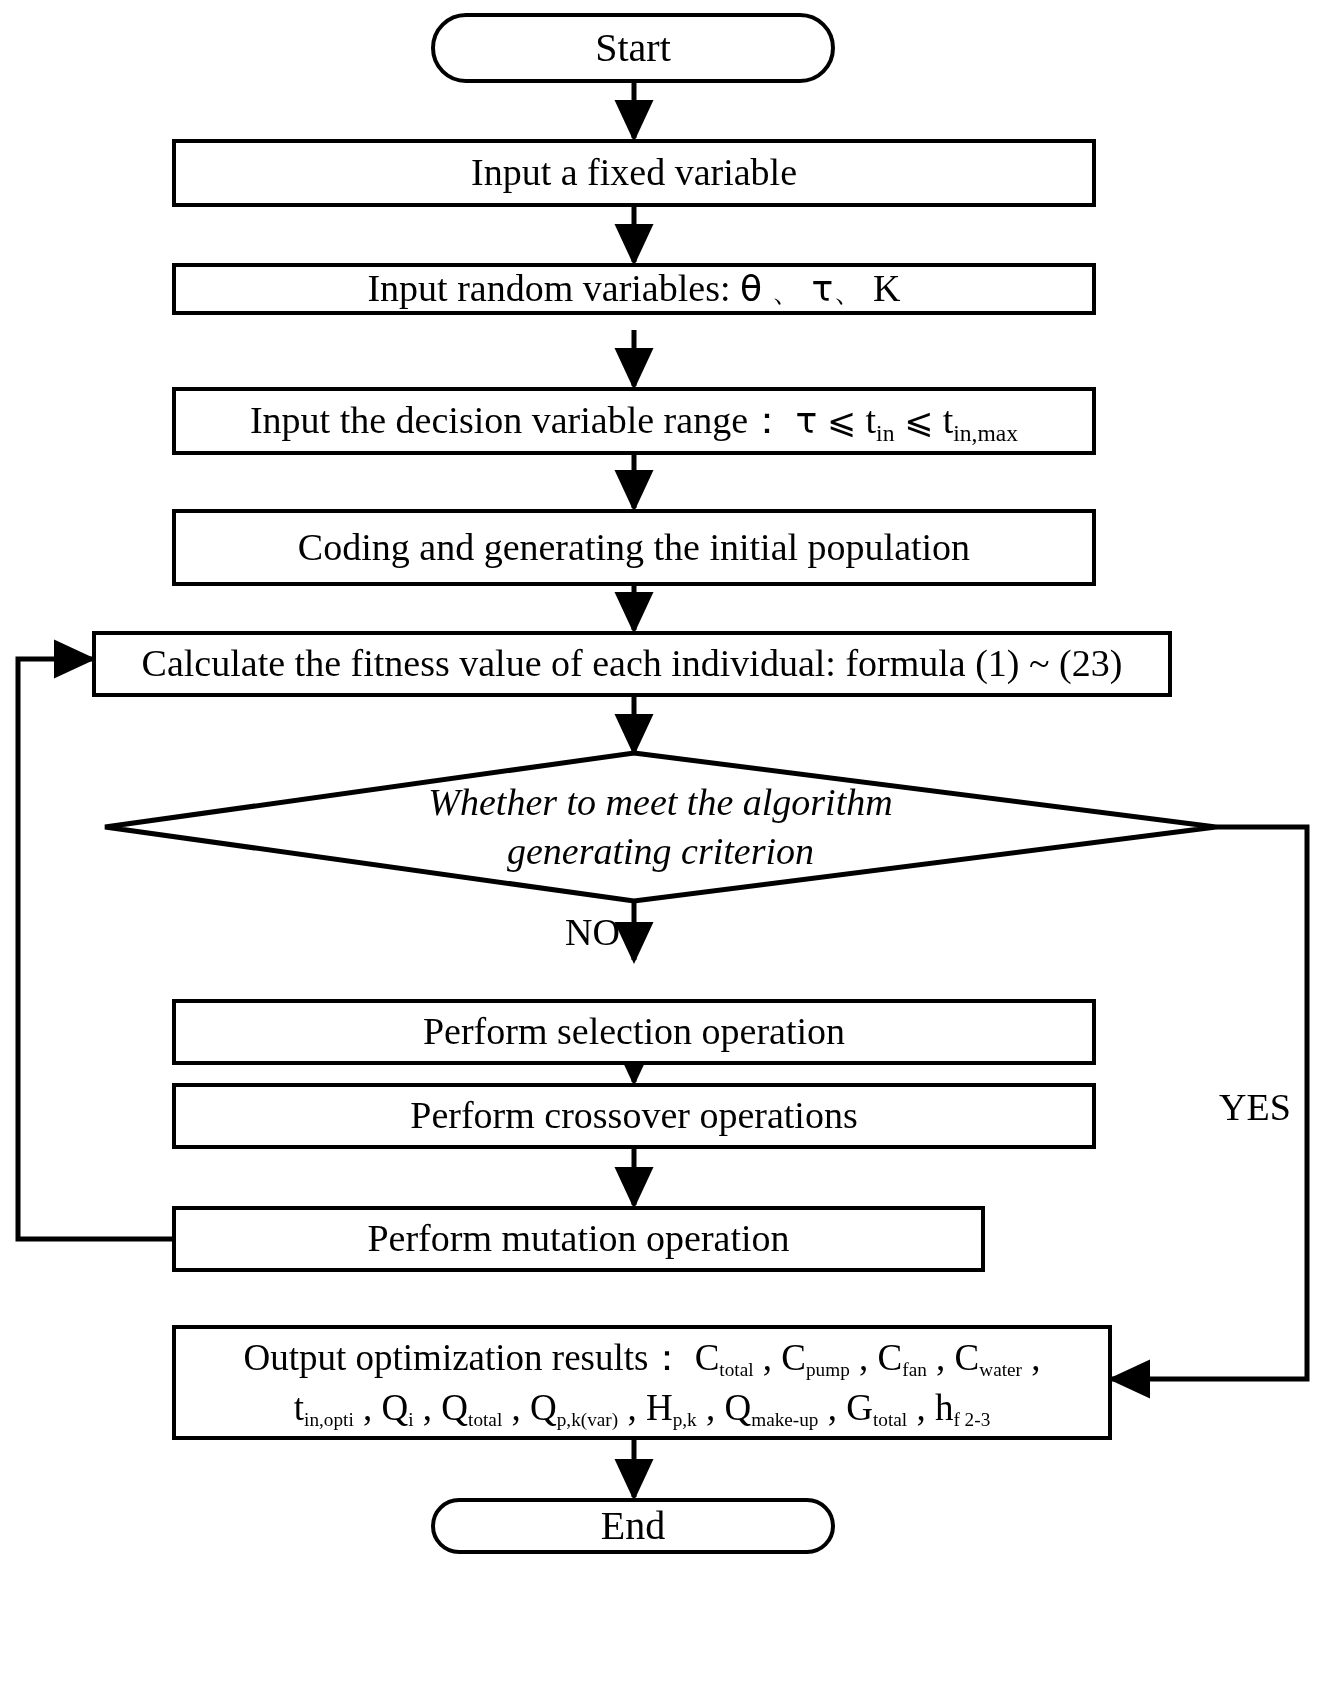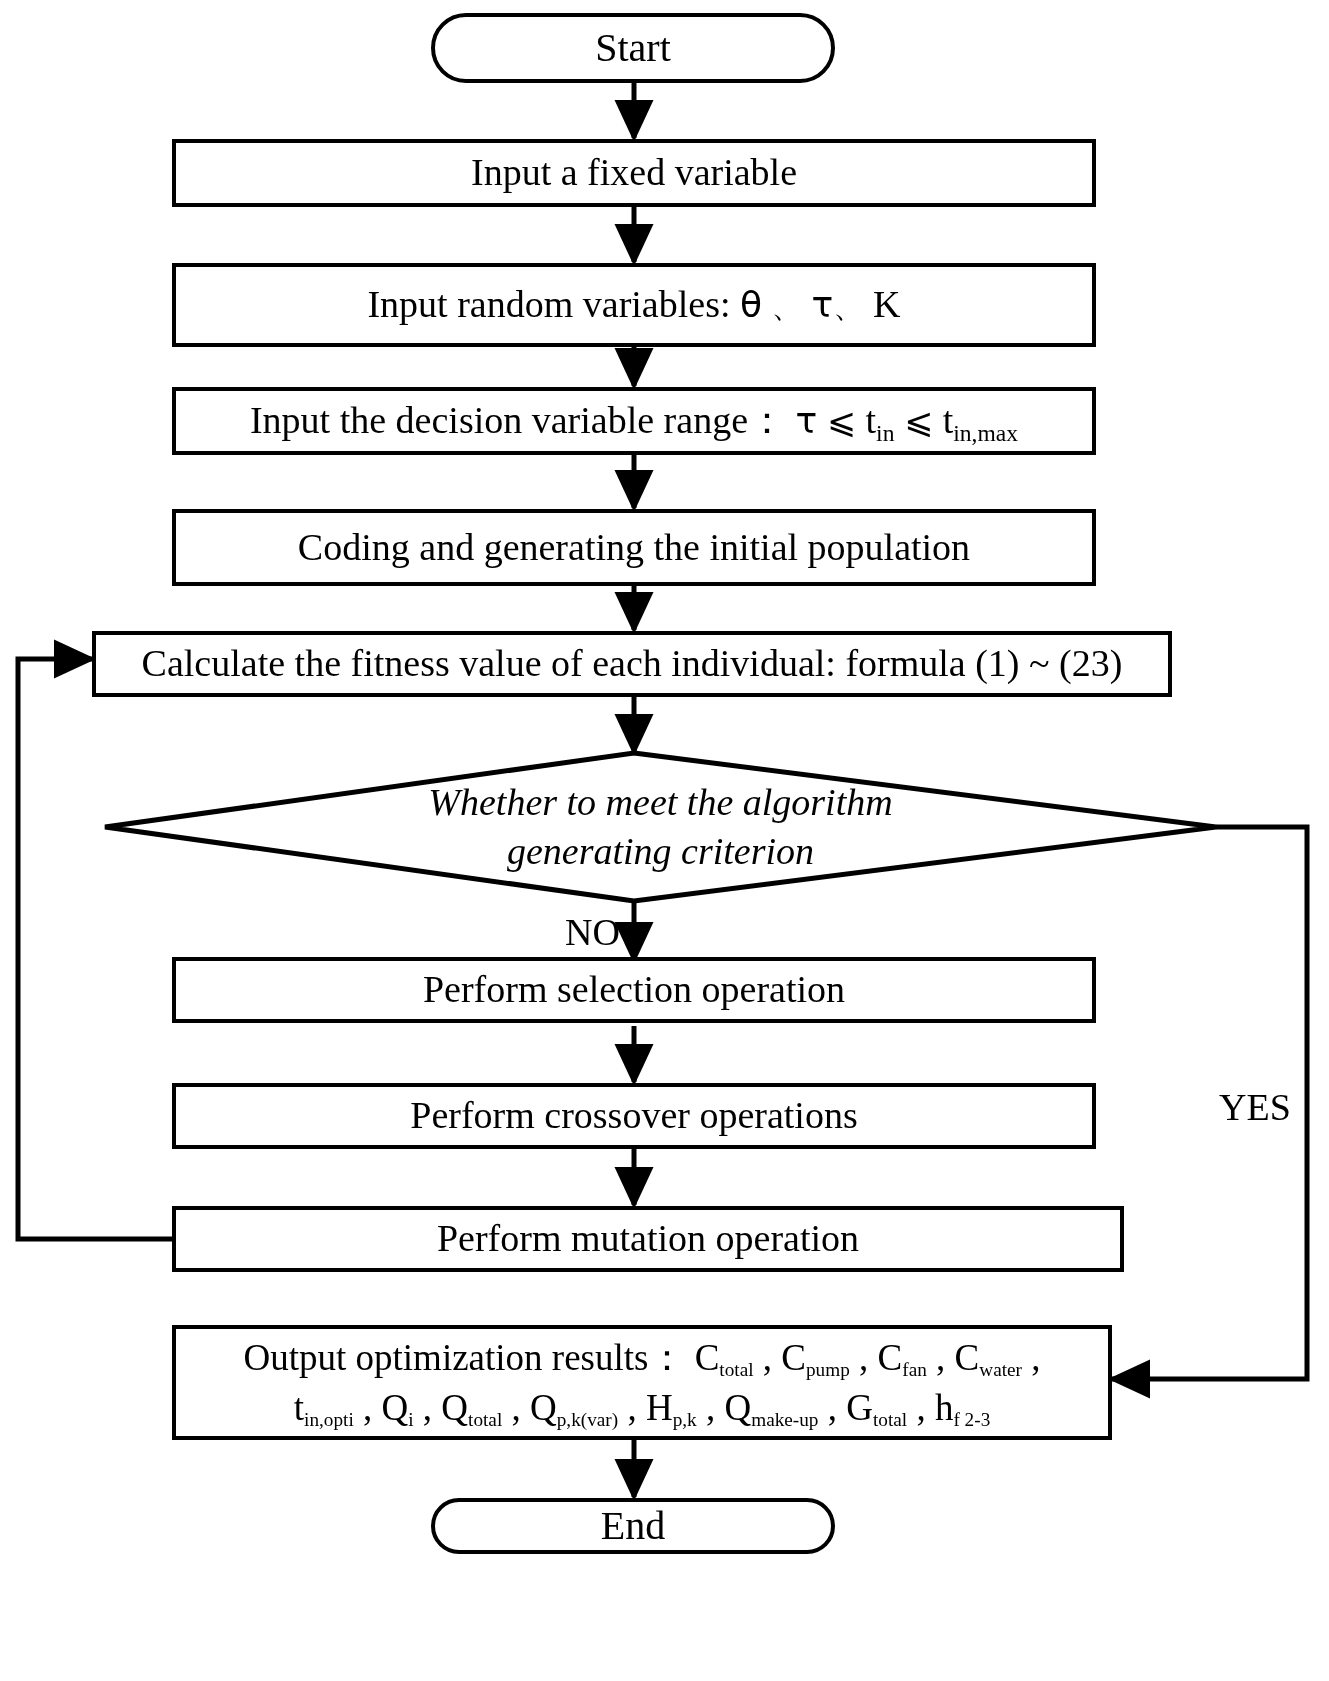--- a/index.html
+++ b/index.html
@@ -132,21 +132,21 @@
   </svg>
 
   <div class="node terminator" style="left:431px; top:13px; width:404px; height:70px;">
     <span class="nodetext t-start">Start</span>
   </div>
 
   <div class="node proc" style="left:172px; top:139px; width:924px; height:68px;justify-content:center;">
     <span class="nodetext t-box">Input a fixed variable</span>
   </div>
 
-  <div class="node proc" style="left:172px; top:263px; width:924px; height:84px;">
+  <div class="node proc" style="left:172px; top:263px; width:924px; height:52px;">
     <span class="nodetext t-box">
       <span>Input random variables:</span>
       <span class="sym">θ</span>
       <span class="cjk">、</span>
       <span class="sym">τ</span><span class="cjk">、</span>
       <span>K</span>
     </span>
   </div>
 
   <div class="node proc" style="left:172px; top:387px; width:924px; height:68px;">
@@ -173,29 +173,29 @@
       <span>
         <span>Whether to meet the algorithm</span><br>
         <span>generating criterion</span>
       </span>
     </div>
   </div>
 
   <div class="edgelabel" style="left:565px; top:910px;">NO</div>
   <div class="edgelabel" style="left:1219px; top:1085px;">YES</div>
 
-  <div class="node proc" style="left:172px; top:957px; width:924px; height:66px;">
+  <div class="node proc" style="left:172px; top:999px; width:924px; height:66px;">
     <span class="nodetext t-box">Perform selection operation</span>
   </div>
 
   <div class="node proc" style="left:172px; top:1083px; width:924px; height:66px;">
     <span class="nodetext t-box">Perform crossover operations</span>
   </div>
 
-  <div class="node proc" style="left:172px; top:1206px; width:952px; height:66px;justify-content:center;">
+  <div class="node proc" style="left:172px; top:1206px; width:813px; height:66px;justify-content:center;">
     <span class="nodetext t-box">Perform mutation operation</span>
   </div>
 
   <div class="node proc" style="left:172px; top:1325px; width:940px; height:115px;">
     <span class="nodetext t-out wrap">
       <span>
         <span>Output optimization results：</span>
         <span id="out-line1"><span><span>C</span><sub class="small">total</sub></span><span> , </span><span><span>C</span><sub class="small">pump</sub></span><span> , </span><span><span>C</span><sub class="small">fan</sub></span><span> , </span><span><span>C</span><sub class="small">water</sub></span><span> ,</span></span>
       </span><br>
       <span id="out-line2"><span><span>t</span><sub class="small">in,opti</sub></span><span> , </span><span><span>Q</span><sub class="small">i</sub></span><span> , </span><span><span>Q</span><sub class="small">total</sub></span><span> , </span><span><span>Q</span><sub class="small">p,k(var)</sub></span><span> , </span><span><span>H</span><sub class="small">p,k</sub></span><span> , </span><span><span>Q</span><sub class="small">make-up</sub></span><span> , </span><span><span>G</span><sub class="small">total</sub></span><span> , </span><span><span>h</span><sub class="small">f 2-3</sub></span></span>

